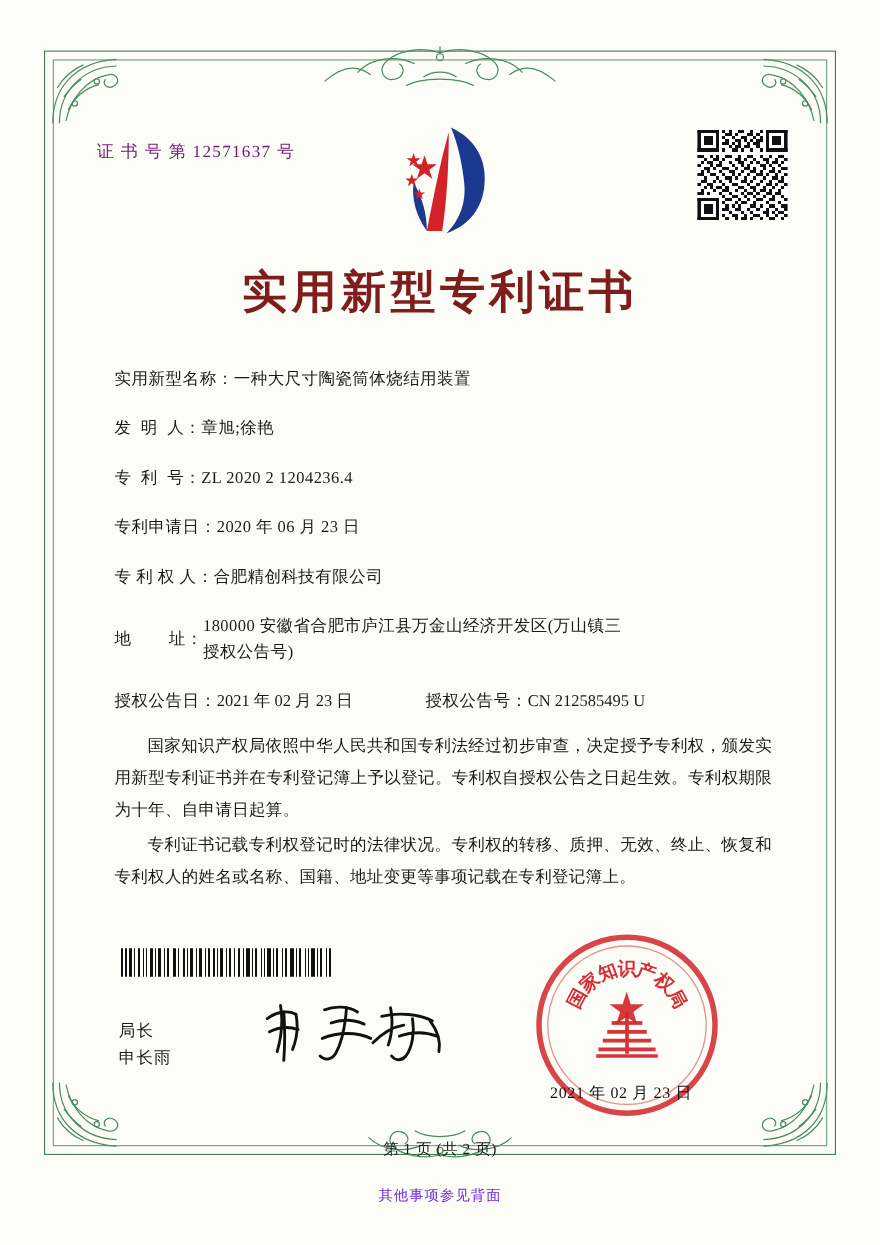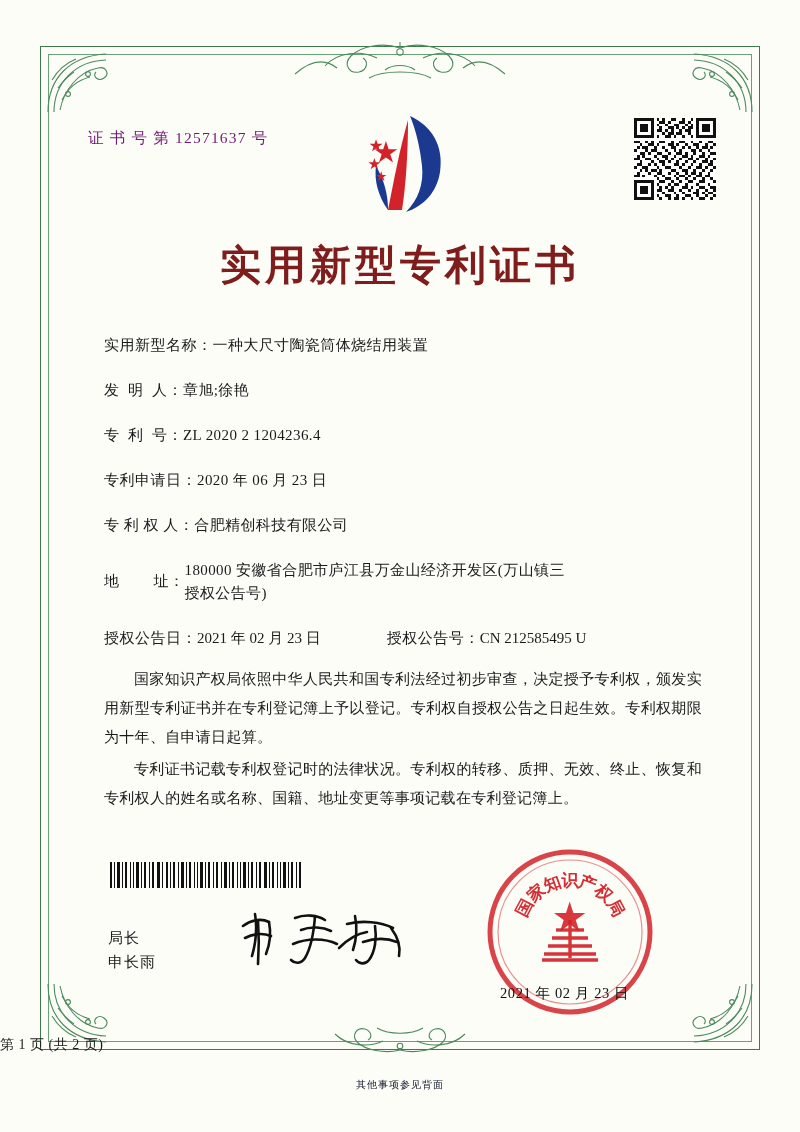--- a/index.html
+++ b/index.html
@@ -203,30 +203,31 @@
     font-size: 14.5px;
     letter-spacing: 0.6px;
     color: #111;
   }
 
   
   .page-num {
     position: absolute;
     left: 0; right: 0;
     top: 1036px;
+    text-align: center;
     font-size: 14px;
     letter-spacing: 0.5px;
   }
   .footer-note {
     position: absolute;
     left: 0; right: 0;
     top: 1078px;
     text-align: center;
-    font-size: 10px;
-    color: #0f172a;
+    font-size: 13px;
+    color: #6d28d9;
     letter-spacing: 1px;
   }
 </style>
 </head>
 <body>
 
 <div class="page">
 
   <div class="border-outer"></div>
   <div class="border-inner"></div>

